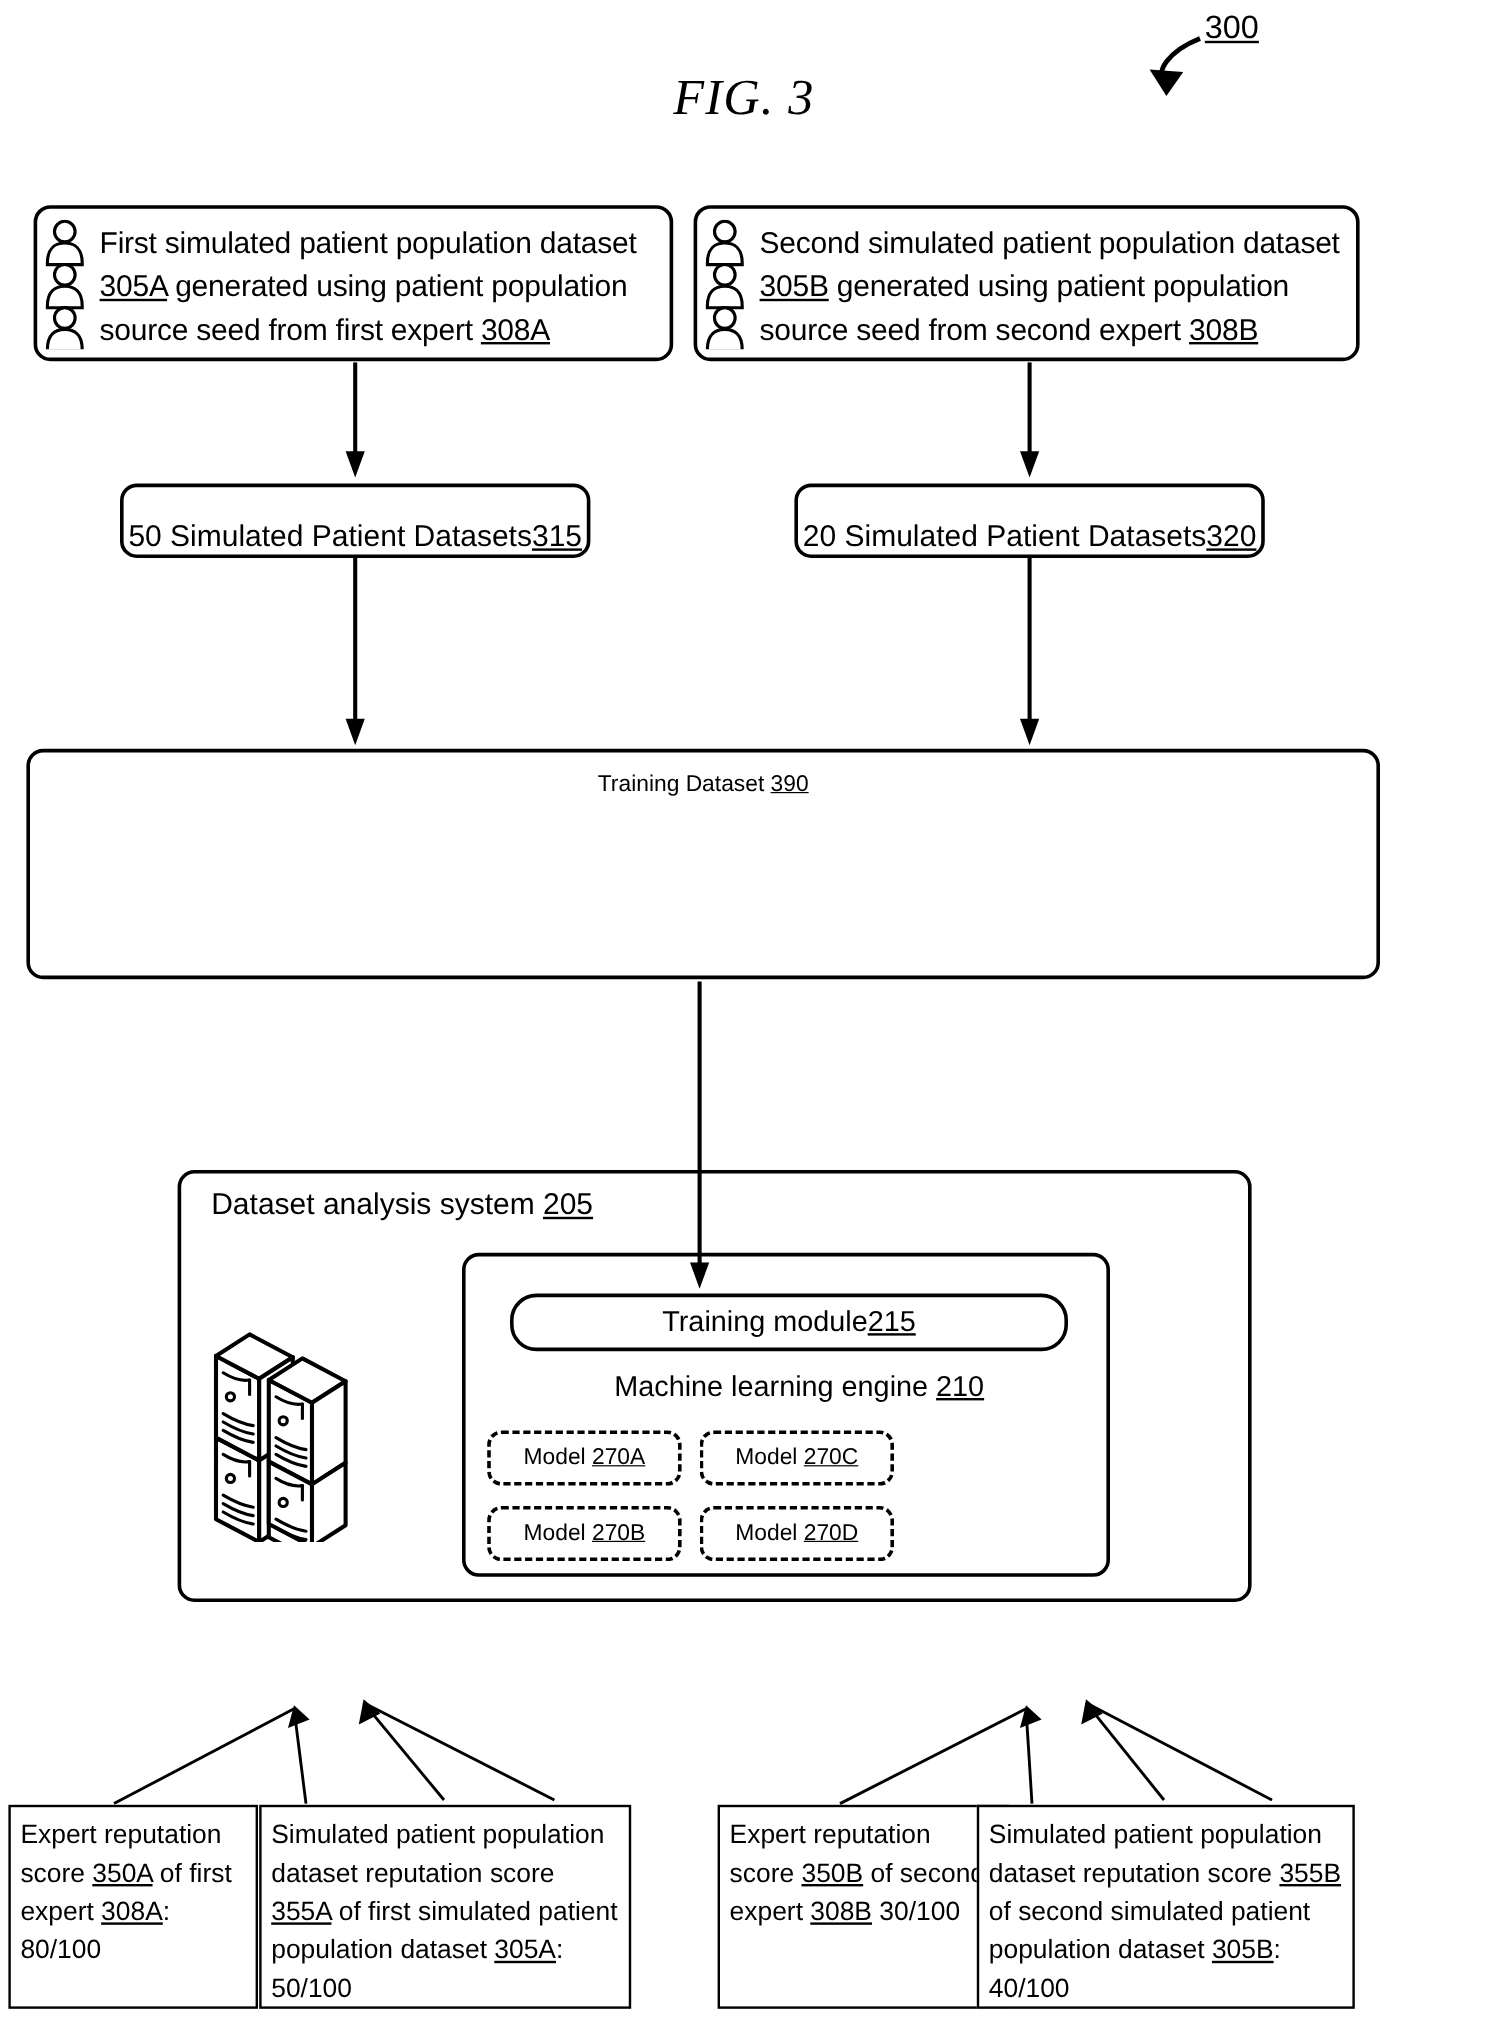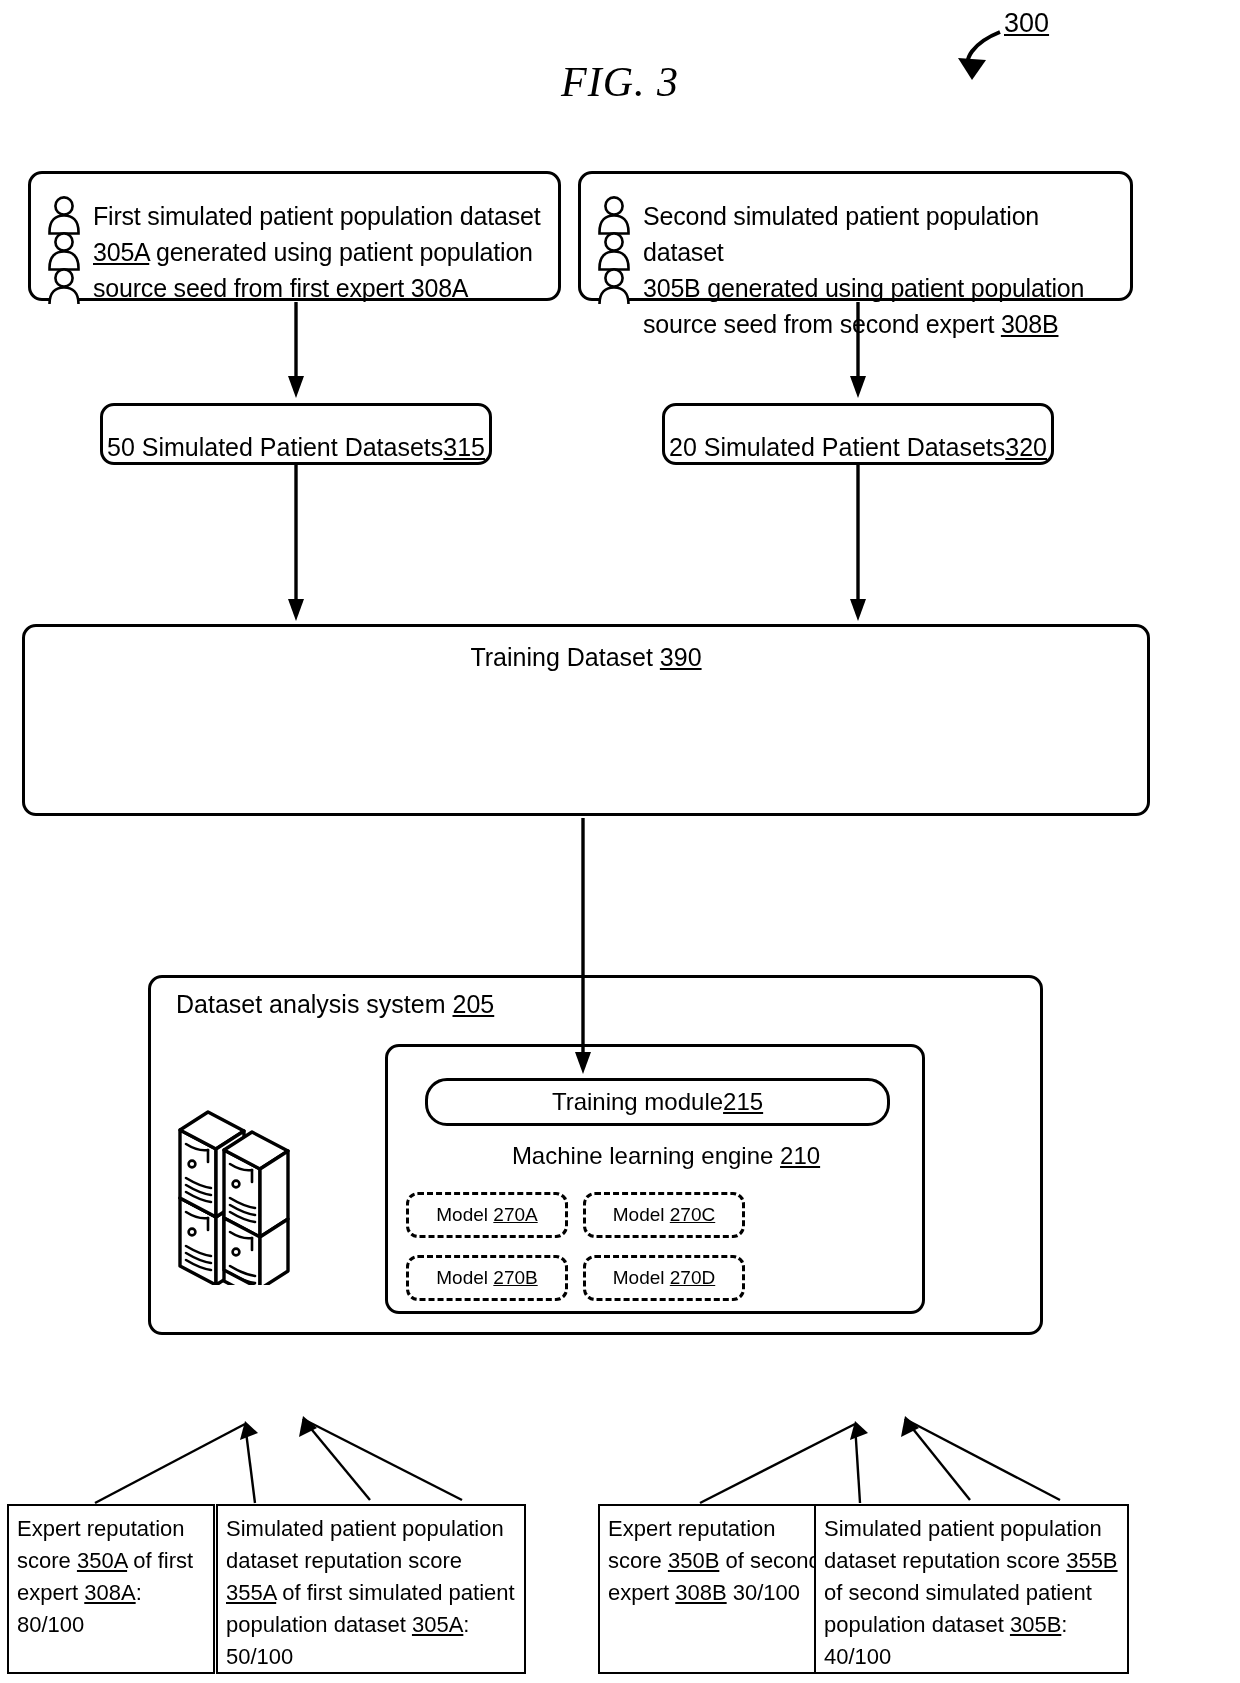--- a/index.html
+++ b/index.html
@@ -60,23 +60,22 @@
   }
 
   u.ref { text-decoration: underline; }
 
   
   .srcbox { height: 130px; }
   .srcbox .inner {
     display: flex;
     align-items: flex-start;
     height: 100%;
-    padding: 11px 10px 0 12px;
+    padding: 11px 10px 0 2px;
     box-sizing: border-box;
-    margin-top: 13px;
   }
   .people {
     width: 42px;
     flex: 0 0 42px;
     margin-right: 8px;
     margin-top: -2px;
   }
   .srctext {
     font-size: 25px;
     line-height: 36px;
@@ -92,21 +91,21 @@
     font-size: 25px;
   }
 
   
   #training-dataset {
     left: 22px; top: 624px; width: 1128px; height: 192px;
   }
   #training-dataset .label {
     text-align: center;
     padding-top: 16px;
-    font-size: 25px;
+    font-size: 19px;
   }
 
   
   #das { left: 148px; top: 975px; width: 895px; height: 360px; }
   #das-title {
     left: 176px; top: 990px;
     font-size: 25px;
   }
   #mle-box { left: 385px; top: 1044px; width: 540px; height: 270px; }
   #training-module {

